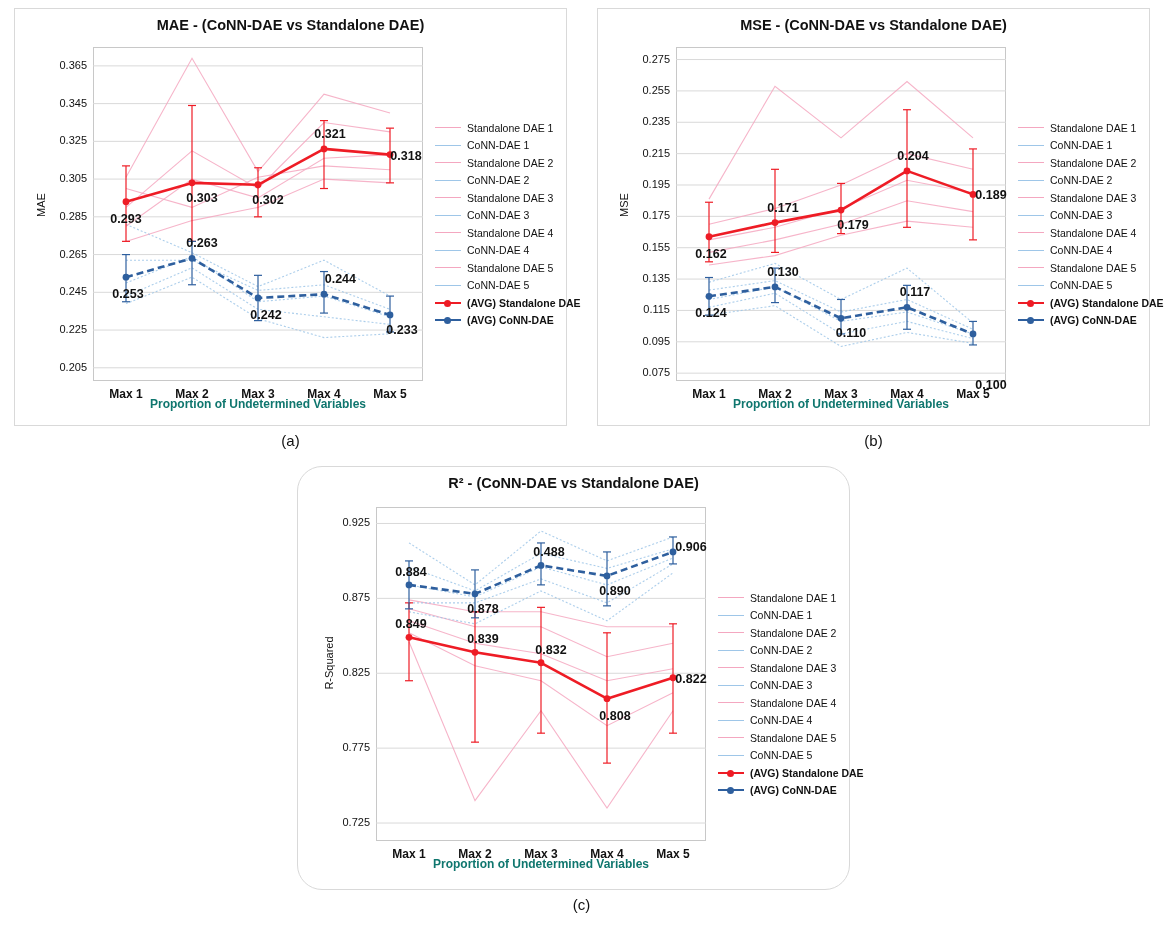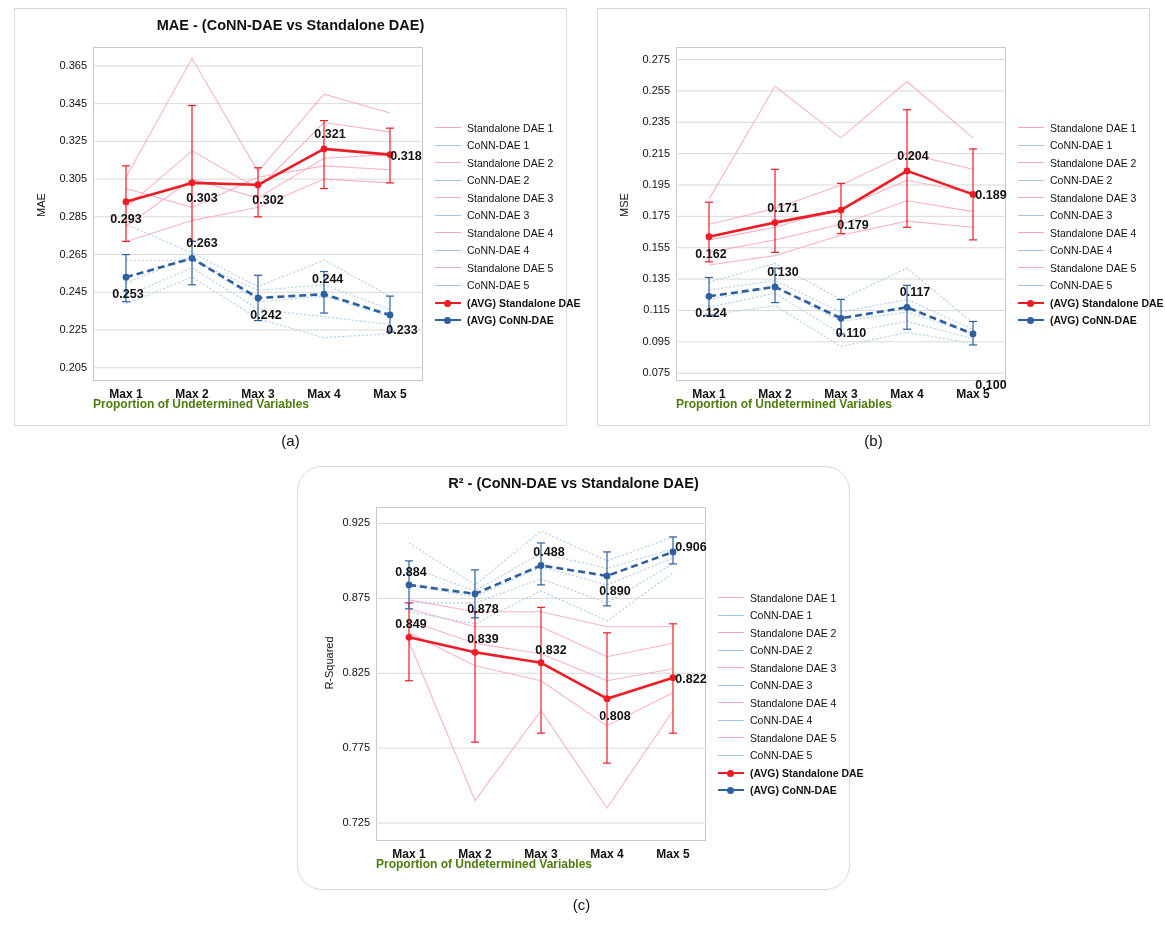--- a/index.html
+++ b/index.html
@@ -2,21 +2,21 @@
 <html><head>
 <meta charset="utf-8">
 <style>
   html,body{margin:0;padding:0;background:#ffffff;}
   body{width:1165px;height:939px;font-family:"Liberation Sans",sans-serif;color:#111;position:relative;}
   .panel{position:absolute;border:1px solid #d9d9d9;background:#fff;box-sizing:border-box;}
   .panel-title{position:absolute;left:0;right:0;top:8px;text-align:center;font-weight:bold;font-size:14.5px;color:#111;}
   .caption{position:absolute;text-align:center;font-size:15px;color:#111;}
   .plot{position:absolute;}
   .ylabel{position:absolute;font-size:11px;color:#111;transform-origin:50% 50%;}
-  .xlabel{position:absolute;text-align:left;font-size:12px;font-weight:bold;color:#4d7c0f;}
+  .xlabel{position:absolute;text-align:center;font-size:12px;font-weight:bold;color:#0f766e;}
   .ytick{position:absolute;font-size:11px;color:#111;text-align:right;white-space:nowrap;}
   .xtick{position:absolute;font-size:12px;font-weight:bold;color:#111;text-align:center;white-space:nowrap;}
   .legend{position:absolute;font-size:10.5px;color:#111;}
   .legend .row{display:flex;align-items:center;height:17.5px;white-space:nowrap;}
   .legend .swatch{width:26px;height:0;border-top-width:1.5px;border-top-style:solid;margin-right:6px;flex:none;position:relative;}
   .legend .swatch.dot{border-top-style:dotted;}
   .legend .swatch.dash{border-top-style:dashed;border-top-width:2.5px;}
   .legend .swatch.solid{border-top-width:2.5px;}
   .legend .swatch.marker::after{content:"";position:absolute;left:9px;top:-4px;width:7px;height:7px;border-radius:50%;background:inherit;}
   .lbl{position:absolute;font-size:12.5px;font-weight:bold;color:#111;white-space:nowrap;}
@@ -114,21 +114,21 @@
     </div>
   <div id="labels-a">
       <div class="lbl" style="left: 89px; top: 202.734px; width: 44px; text-align: center;">0.293</div>
       <div class="lbl" style="left: 165px; top: 181.864px; width: 44px; text-align: center;">0.303</div>
       <div class="lbl" style="left: 231px; top: 183.751px; width: 44px; text-align: center;">0.302</div>
       <div class="lbl" style="left: 293px; top: 117.898px; width: 44px; text-align: center;">0.321</div>
       <div class="lbl" style="left: 369px; top: 139.559px; width: 44px; text-align: center;">0.318</div>
       <div class="lbl" style="left: 91px; top: 278.215px; width: 44px; text-align: center;">0.253</div>
       <div class="lbl" style="left: 165px; top: 227.345px; width: 44px; text-align: center;">0.263</div>
       <div class="lbl" style="left: 229px; top: 298.972px; width: 44px; text-align: center;">0.242</div>
-      <div class="lbl" style="left: 297px; top: 263.198px; width: 44px; text-align: left;">0.244</div>
+      <div class="lbl" style="left: 297px; top: 263.198px; width: 44px; text-align: right;">0.244</div>
       <div class="lbl" style="left: 365px; top: 313.955px; width: 44px; text-align: center;">0.233</div>
     </div>
   <div class="xlabel" style="left:78px;top:388px;width:330px;">Proportion of Undetermined  Variables</div>
   <div class="legend" id="legend-a" style="left:420px;top:110px;">
       <div class="row">
         <span class="swatch" style="border-top-color: rgb(244, 167, 192); background: rgb(244, 167, 192);"></span>
         <span>Standalone DAE 1</span>
       </div>
       <div class="row">
         <span class="swatch dot" style="border-top-color: rgb(158, 198, 232); background: rgb(158, 198, 232);"></span>
@@ -172,20 +172,21 @@
       </div>
       <div class="row">
         <span class="swatch dash marker" style="border-top-color: rgb(46, 95, 158); background: rgb(46, 95, 158);"></span>
         <span style="font-weight: bold;">(AVG) CoNN-DAE</span>
       </div>
     </div>
 </div>
 <div class="caption" style="left:14px;top:432px;width:553px;">(a)</div>
 
 <div class="panel" style="left:597px;top:8px;width:553px;height:418px;">
+  <div class="panel-title">MSE - (CoNN-DAE vs Standalone DAE)</div>
   <div class="ylabel" style="left:-4px;top:190px;width:60px;text-align:center;transform:rotate(-90deg);">MSE</div>
   <div class="plot" style="left:78px;top:38px;width:330px;height:334px;">
     <svg id="svg-b" width="330" height="334">
         <rect x="0.5" y="0.5" width="329" height="333" fill="#fff" stroke="#c8c8c8" stroke-width="1"></rect>
         <line x1="0" y1="326.15962441314554" x2="330" y2="326.15962441314554" stroke="#d9d9d9" stroke-width="1"></line>
         <line x1="0" y1="294.7981220657277" x2="330" y2="294.7981220657277" stroke="#d9d9d9" stroke-width="1"></line>
         <line x1="0" y1="263.4366197183099" x2="330" y2="263.4366197183099" stroke="#d9d9d9" stroke-width="1"></line>
         <line x1="0" y1="232.07511737089197" x2="330" y2="232.07511737089197" stroke="#d9d9d9" stroke-width="1"></line>
         <line x1="0" y1="200.71361502347418" x2="330" y2="200.71361502347418" stroke="#d9d9d9" stroke-width="1"></line>
         <line x1="0" y1="169.35211267605632" x2="330" y2="169.35211267605632" stroke="#d9d9d9" stroke-width="1"></line>

